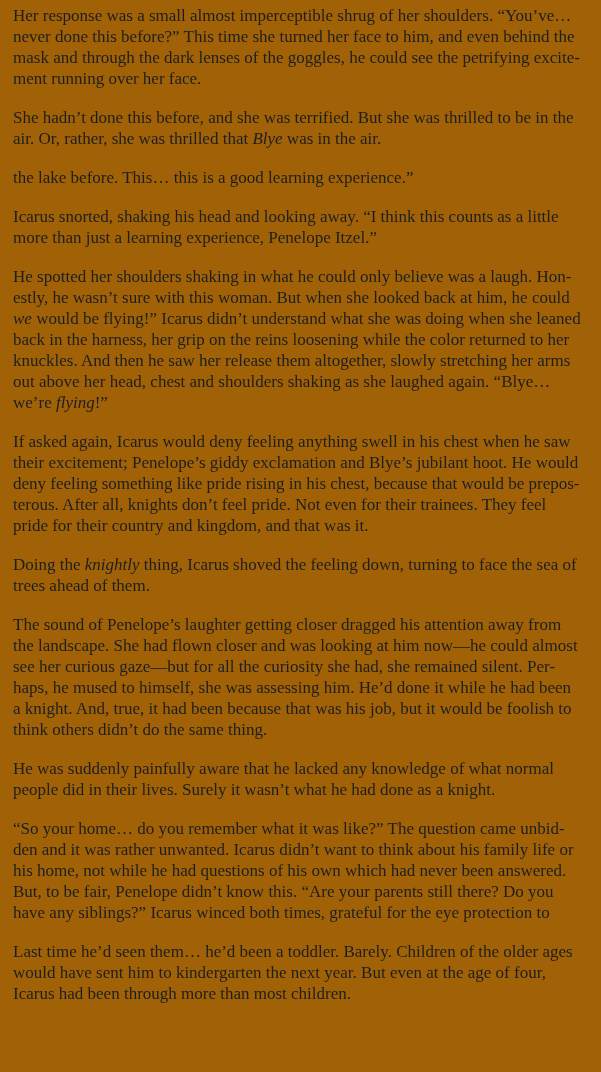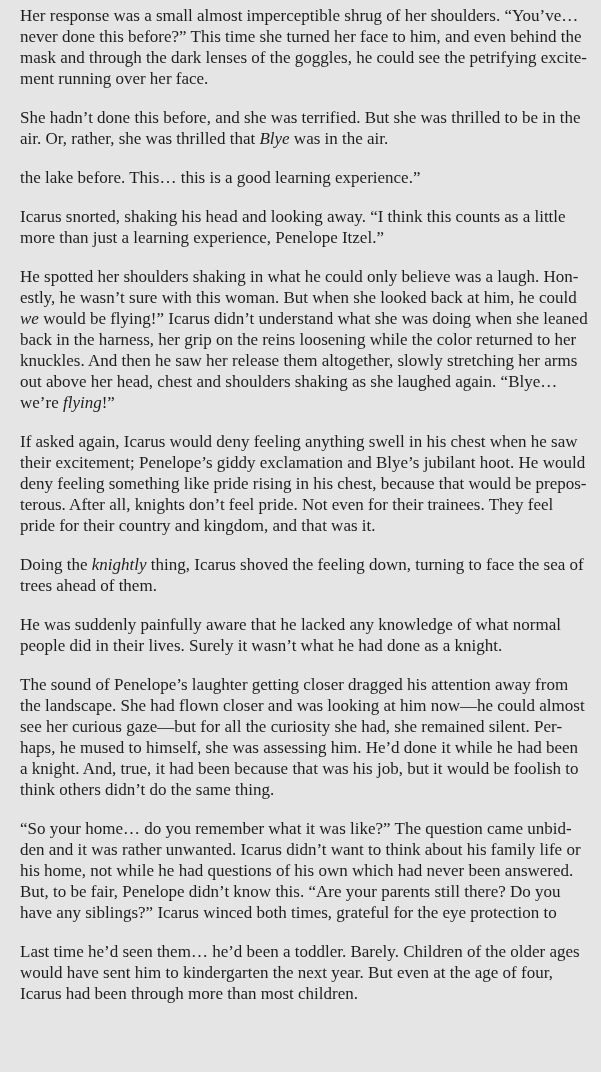--- a/index.html
+++ b/index.html
@@ -7,22 +7,22 @@
     padding: 0;
     background: #ffffff;
     width: 601px;
     height: 1072px;
     overflow: hidden;
   }
   .page {
     box-sizing: border-box;
     width: 601px;
     height: 1072px;
-    padding: 5px 6px 0 20px;
-    background: #e5e5e5;
+    padding: 5px 6px 0 13px;
+    background: #a16207;
     color: #1e1e1e;
     font-family: "Liberation Serif", "DejaVu Serif", serif;
     font-size: 17px;
     line-height: 21px;
   }
   .paragraph {
     margin: 0 0 18px 0;
   }
   .line {
     white-space: nowrap;
@@ -65,30 +65,30 @@
       <div class="line"><span>their excitement; Penelope’s giddy exclamation and Blye’s jubilant hoot. He would</span></div>
       <div class="line"><span>deny feeling something like pride rising in his chest, because that would be prepos-</span></div>
       <div class="line"><span>terous. After all, knights don’t feel pride. Not even for their trainees. They feel</span></div>
       <div class="line"><span>pride for their country and kingdom, and that was it.</span></div>
     </div>
     <div class="paragraph">
       <div class="line"><span>Doing the </span><em>knightly</em><span> thing, Icarus shoved the feeling down, turning to face the sea of</span></div>
       <div class="line"><span>trees ahead of them.</span></div>
     </div>
     <div class="paragraph">
-      <div class="line"><span>He was suddenly painfully aware that he lacked any knowledge of what normal</span></div>
-      <div class="line"><span>people did in their lives. Surely it wasn’t what he had done as a knight.</span></div>
-    </div>
-    <div class="paragraph">
       <div class="line"><span>The sound of Penelope’s laughter getting closer dragged his attention away from</span></div>
       <div class="line"><span>the landscape. She had flown closer and was looking at him now—he could almost</span></div>
       <div class="line"><span>see her curious gaze—but for all the curiosity she had, she remained silent. Per-</span></div>
       <div class="line"><span>haps, he mused to himself, she was assessing him. He’d done it while he had been</span></div>
       <div class="line"><span>a knight. And, true, it had been because that was his job, but it would be foolish to</span></div>
       <div class="line"><span>think others didn’t do the same thing.</span></div>
+    </div>
+    <div class="paragraph">
+      <div class="line"><span>He was suddenly painfully aware that he lacked any knowledge of what normal</span></div>
+      <div class="line"><span>people did in their lives. Surely it wasn’t what he had done as a knight.</span></div>
     </div>
     <div class="paragraph">
       <div class="line"><span>“So your home… do you remember what it was like?” The question came unbid-</span></div>
       <div class="line"><span>den and it was rather unwanted. Icarus didn’t want to think about his family life or</span></div>
       <div class="line"><span>his home, not while he had questions of his own which had never been answered.</span></div>
       <div class="line"><span>But, to be fair, Penelope didn’t know this. “Are your parents still there? Do you</span></div>
       <div class="line"><span>have any siblings?” Icarus winced both times, grateful for the eye protection to</span></div>
     </div>
     <div class="paragraph">
       <div class="line"><span>Last time he’d seen them… he’d been a toddler. Barely. Children of the older ages</span></div>

